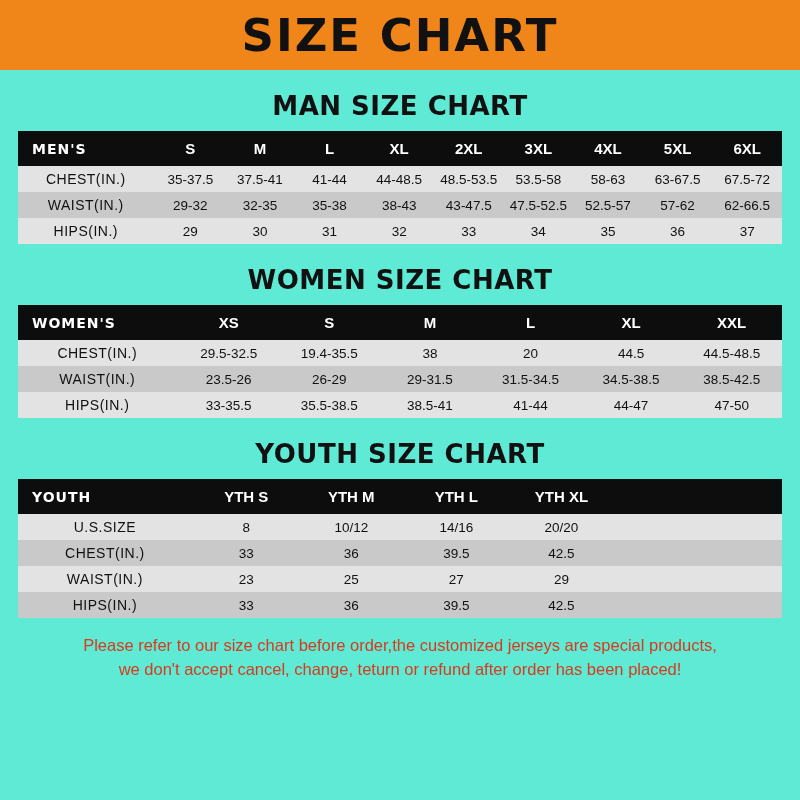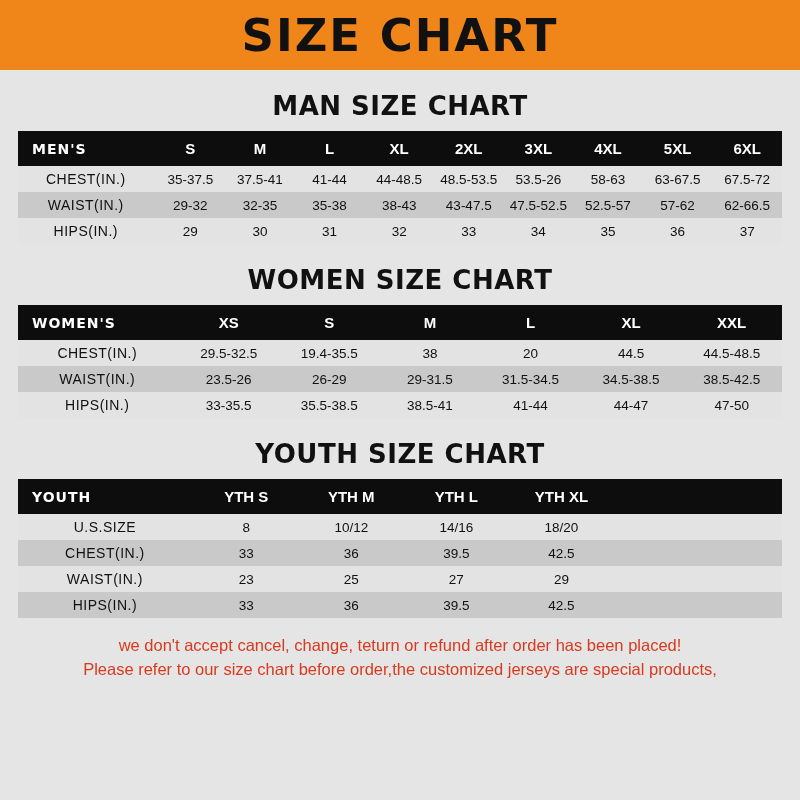--- a/index.html
+++ b/index.html
@@ -10,21 +10,21 @@
     width: 800px;
     height: 800px;
     background: #ffffff;
     font-family: "Liberation Sans", sans-serif;
     overflow: hidden;
   }
   .page {
     position: relative;
     width: 800px;
     height: 800px;
-    background: #e5e5e5;
+    background: #5eead4;
     box-sizing: border-box;
   }
   .header-band {
     position: relative;
     width: 100%;
     height: 70px;
     background: #f08519;
     display: flex;
     align-items: center;
     justify-content: center;
@@ -151,21 +151,21 @@
           </tr>
         </thead>
         <tbody>
           <tr class="odd">
             <td class="rowlabel">CHEST(IN.)</td>
             <td>35-37.5</td>
             <td>37.5-41</td>
             <td>41-44</td>
             <td>44-48.5</td>
             <td>48.5-53.5</td>
-            <td>53.5-26</td>
+            <td>53.5-58</td>
             <td>58-63</td>
             <td>63-67.5</td>
             <td>67.5-72</td>
           </tr>
           <tr class="even">
             <td class="rowlabel">WAIST(IN.)</td>
             <td>29-32</td>
             <td>32-35</td>
             <td>35-38</td>
             <td>38-43</td>
@@ -266,21 +266,21 @@
             <th>YTH XL</th>
             <th></th>
           </tr>
         </thead>
         <tbody>
           <tr class="odd">
             <td class="rowlabel">U.S.SIZE</td>
             <td>8</td>
             <td>10/12</td>
             <td>14/16</td>
-            <td>18/20</td>
+            <td>20/20</td>
             <td></td>
           </tr>
           <tr class="even">
             <td class="rowlabel">CHEST(IN.)</td>
             <td>33</td>
             <td>36</td>
             <td>39.5</td>
             <td>42.5</td>
             <td></td>
           </tr>
@@ -298,18 +298,18 @@
             <td>36</td>
             <td>39.5</td>
             <td>42.5</td>
             <td></td>
           </tr>
         </tbody>
       </table>
     </div>
 
     <div class="footer-note">
+      <span>Please refer to our size chart before order,the customized jerseys are special products,</span>
       <span>we don't accept cancel, change, teturn or refund after order has been placed!</span>
-      <span>Please refer to our size chart before order,the customized jerseys are special products,</span>
     </div>
 
   </div>
 </div>
 
 </body></html>

